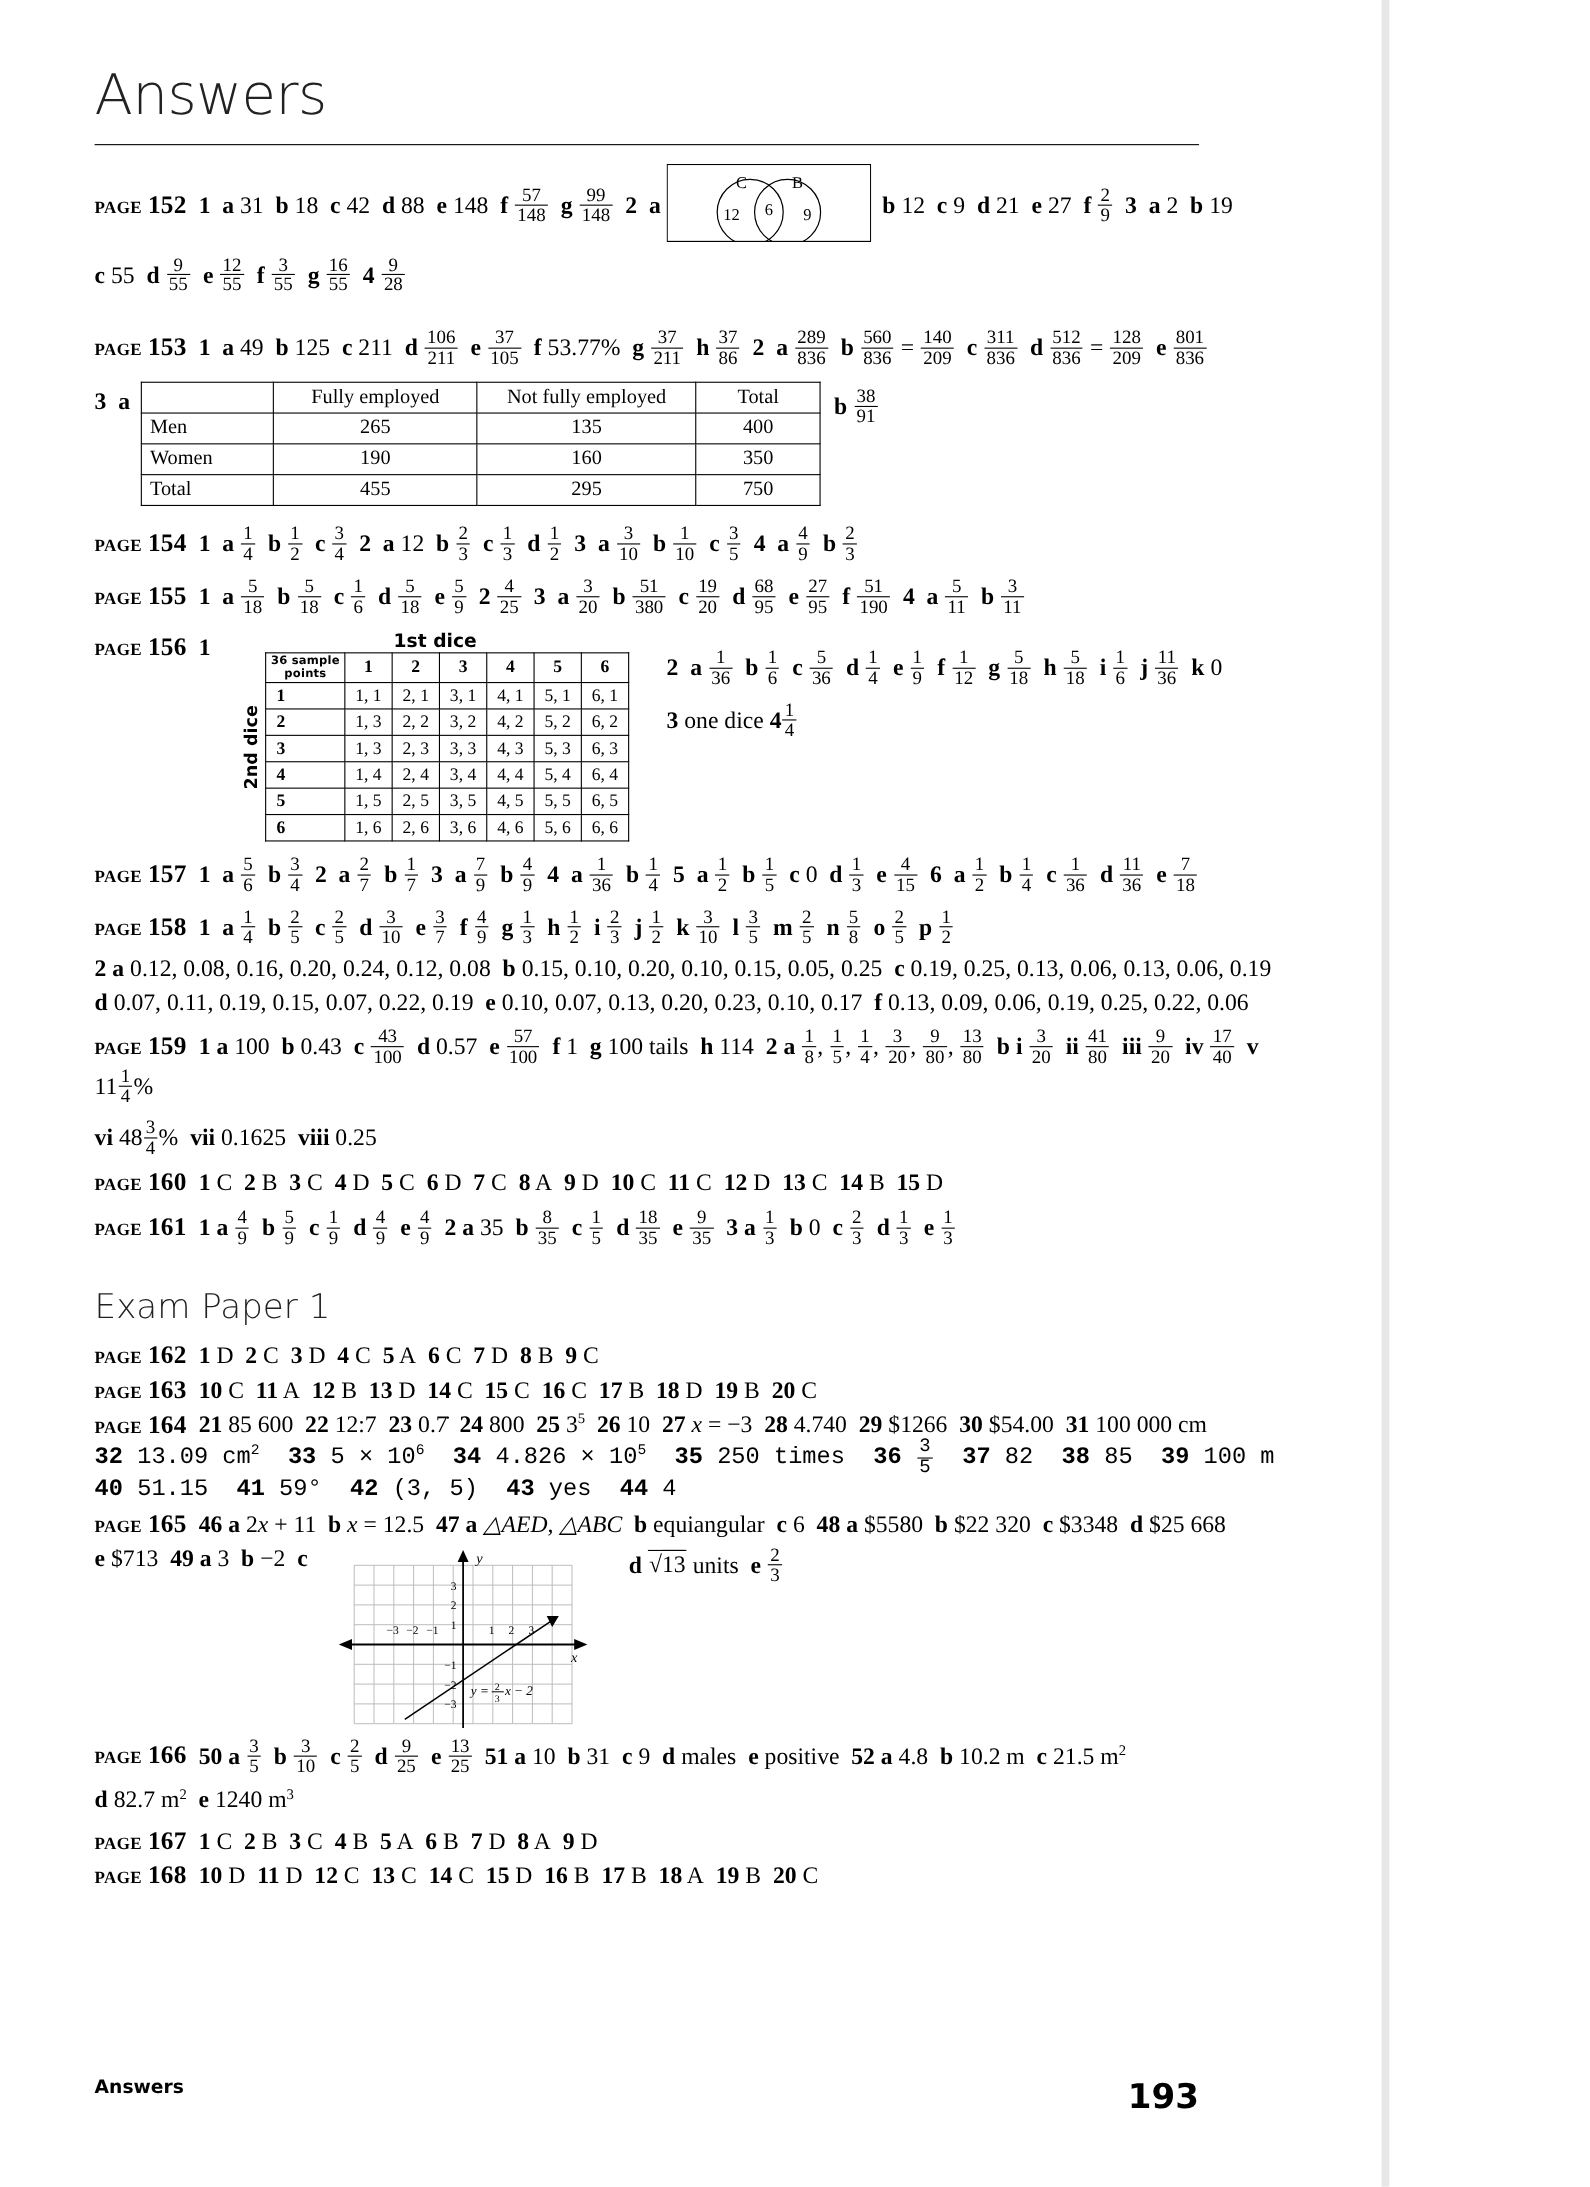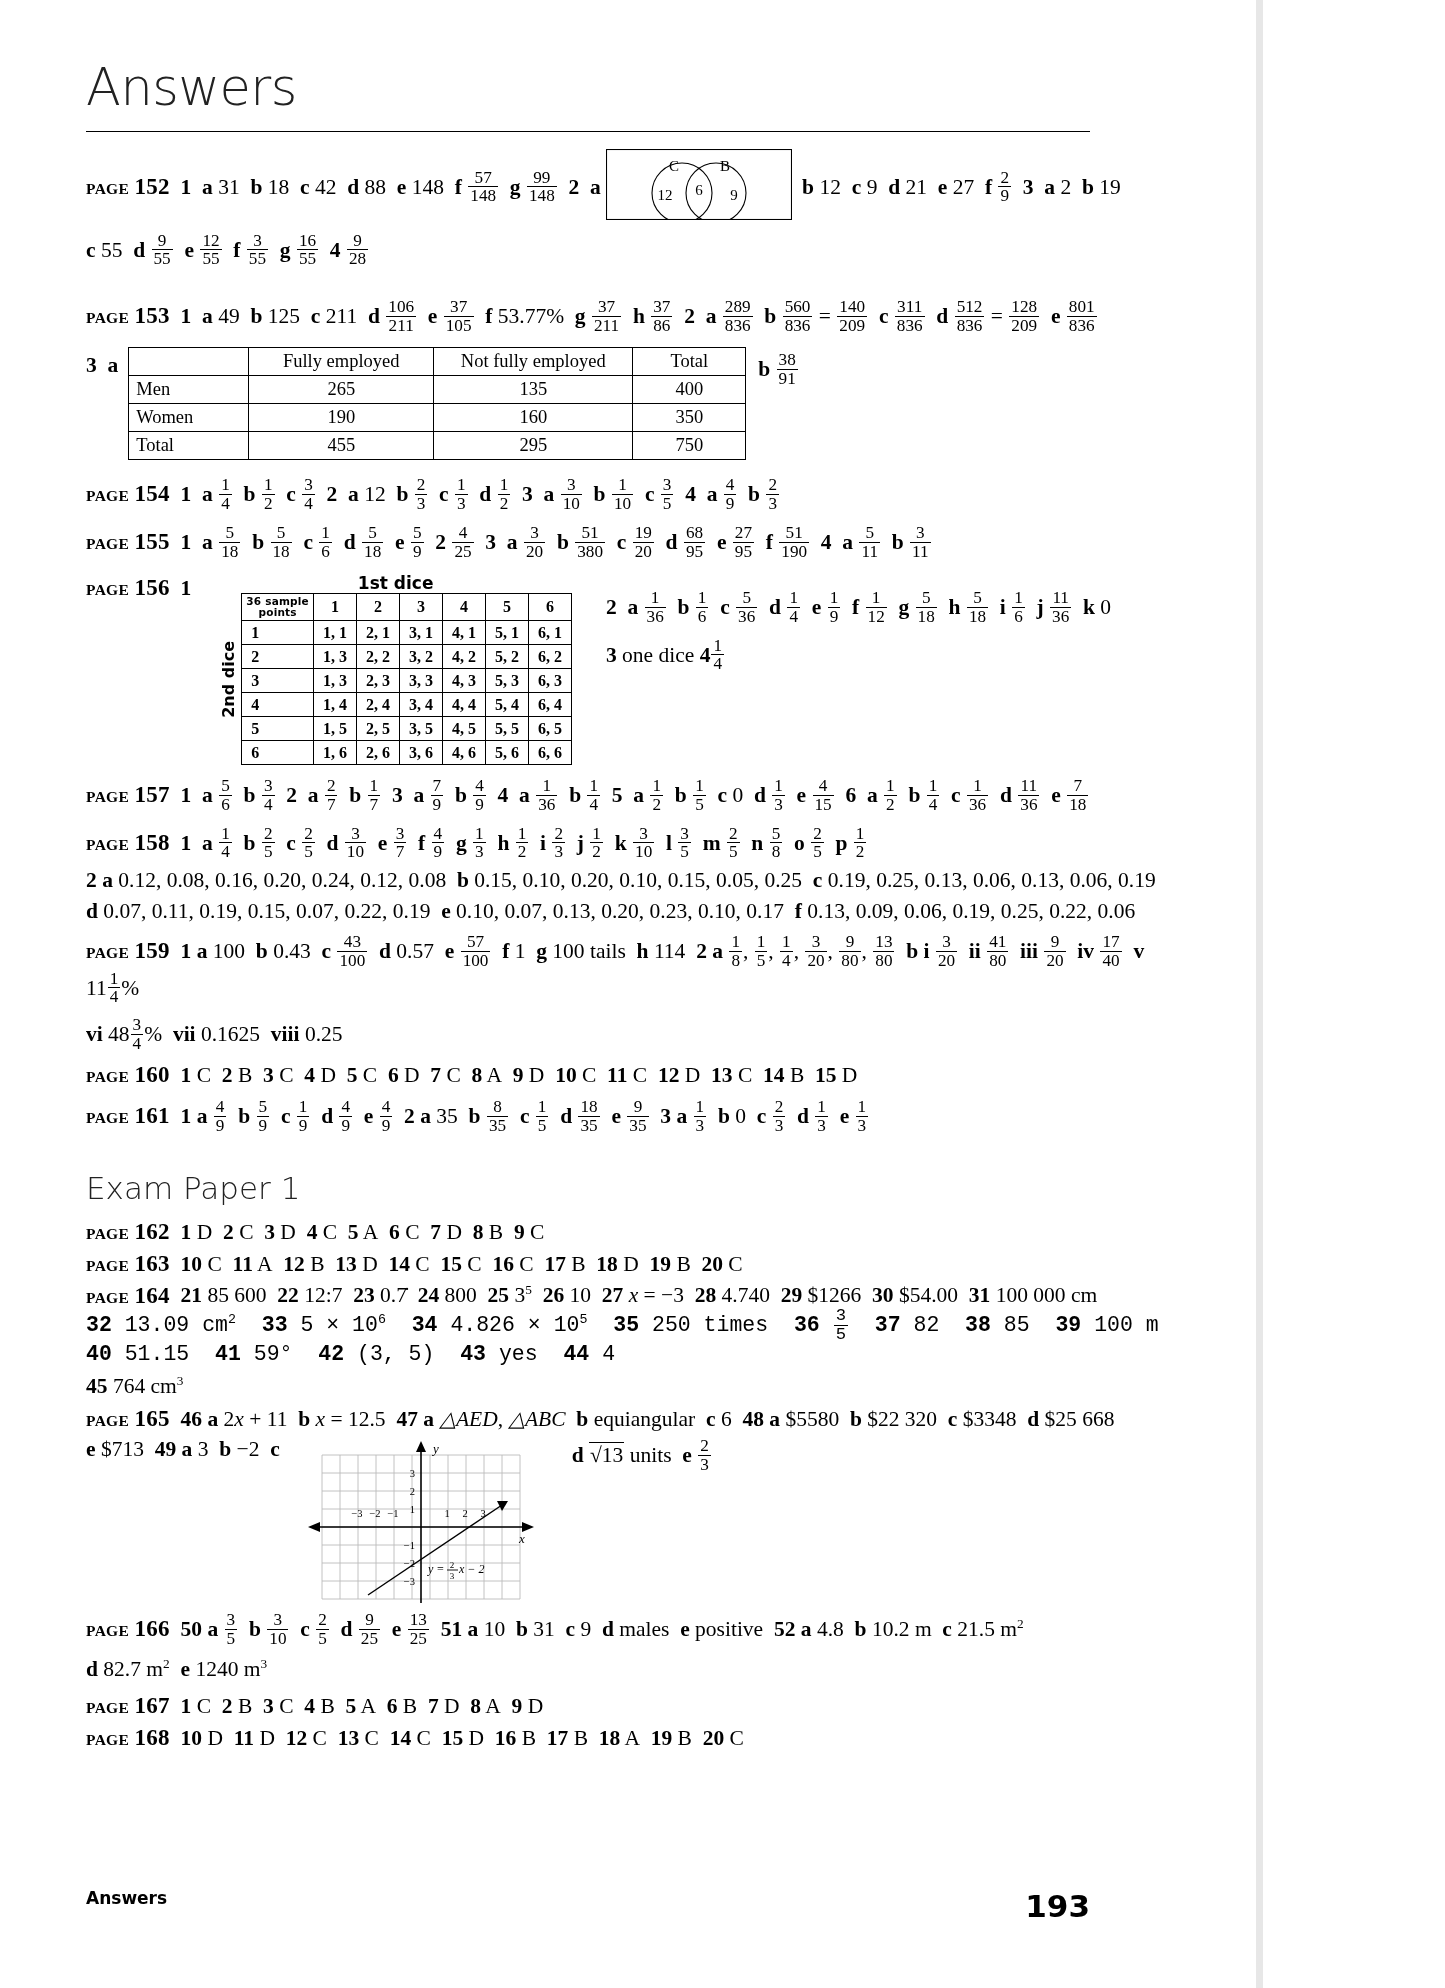--- a/index.html
+++ b/index.html
@@ -46,21 +46,21 @@
 
   
   table.grid{border-collapse:collapse;font-size:18.5px;}
   table.grid td,table.grid th{border:1.1px solid #000;font-weight:normal;text-align:center;padding:3px 8px;}
   table.grid td.lft{text-align:left;padding-left:7px;}
 
   .emp{position:relative;}
   .emp td{height:21px;}
 
   table.dice{border-collapse:collapse;font-size:16px;font-family:"Liberation Serif",serif;}
-  table.dice td{border:1.1px solid #000;text-align:center;padding:2px 9px;height:19px;font-weight:bold;}
+  table.dice td{border:1.1px solid #000;text-align:center;padding:2px 9px;height:19px;}
   table.dice td.hd{font-weight:bold;}
   table.dice td.corner{font-size:10.5px;font-weight:bold;line-height:1.05;padding:2px 4px;font-family:"DejaVu Sans",sans-serif;letter-spacing:0.2px;}
   .dicetop{font-family:"DejaVu Sans",sans-serif;font-weight:bold;font-size:17px;text-align:center;}
   .diceside{
     font-family:"DejaVu Sans",sans-serif;font-weight:bold;font-size:16px;
     writing-mode:vertical-rl;transform:rotate(180deg);
   }
 
   h2.exam{
     font-family:"DejaVu Sans", sans-serif;font-weight:300;font-size:31px;margin:0;padding:0;color:#222;
@@ -447,23 +447,20 @@
       <b class="q">29</b> $1266&nbsp; <b class="q">30</b> $54.00&nbsp; <b class="q">31</b> 100 000 cm
     </div>
     <div class="line" style="margin-top:0;font-family:Liberation Mono, monospace;">
       <b class="q">32</b> 13.09 cm<sup class="sp">2</sup>&nbsp; <b class="q">33</b> 5 × 10<sup class="sp">6</sup>&nbsp;
       <b class="q">34</b> 4.826 × 10<sup class="sp">5</sup>&nbsp; <b class="q">35</b> 250 times&nbsp;
       <b class="q">36</b> <span class="fr"><span class="n">3</span><span class="d">5</span></span>&nbsp;
       <b class="q">37</b> 82&nbsp; <b class="q">38</b> 85&nbsp; <b class="q">39</b> 100 m&nbsp;
       <b class="q">40</b> 51.15&nbsp; <b class="q">41</b> 59°&nbsp; <b class="q">42</b> (3, 5)&nbsp;
       <b class="q">43</b> yes&nbsp; <b class="q">44</b> 4
     </div>
-    <div class="line" style="margin-top:9px;">
-      <b class="q">45</b> 764 cm<sup class="sp">3</sup>
-    </div>
 
     <div class="blk line" style="margin-top:9px;">
       <span class="pg"><span class="sm">P</span><span class="sm">AGE</span> <span class="num">165</span></span>
       &nbsp;<b class="q">46</b> <b>a</b> 2<span class="it">x</span> + 11&nbsp; <b>b</b> <span class="it">x</span> = 12.5&nbsp;
       <b class="q">47</b> <b>a</b> <span class="it">△AED</span>, <span class="it">△ABC</span>&nbsp;
       <b>b</b> equiangular&nbsp; <b>c</b> 6&nbsp;
       <b class="q">48</b> <b>a</b> $5580&nbsp; <b>b</b> $22 320&nbsp; <b>c</b> $3348&nbsp; <b>d</b> $25 668
     </div>
 
     <div style="margin-top:7px;">

